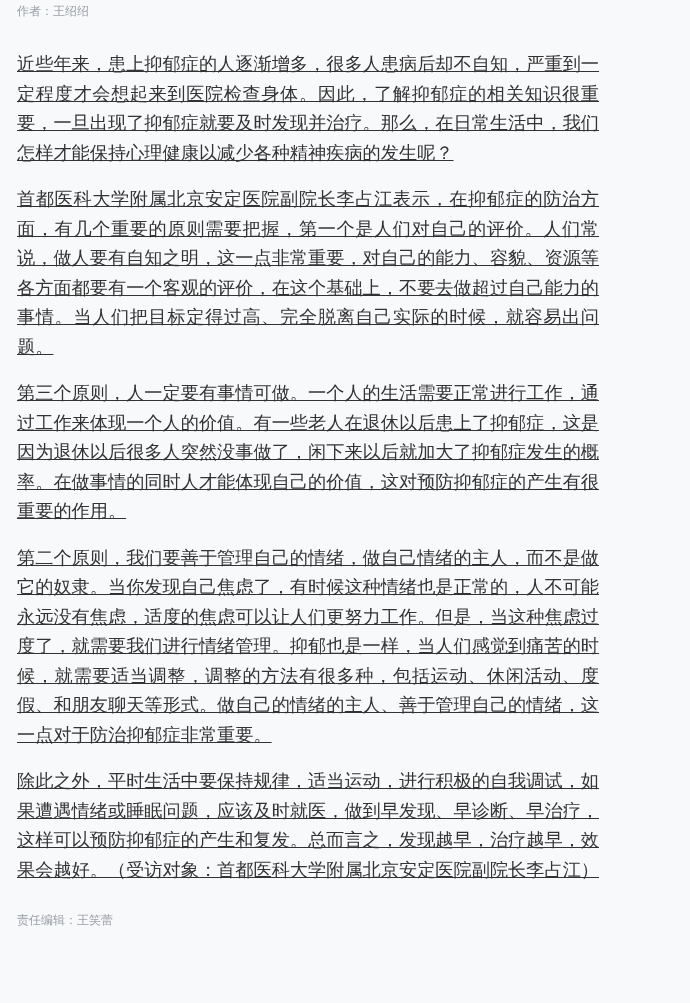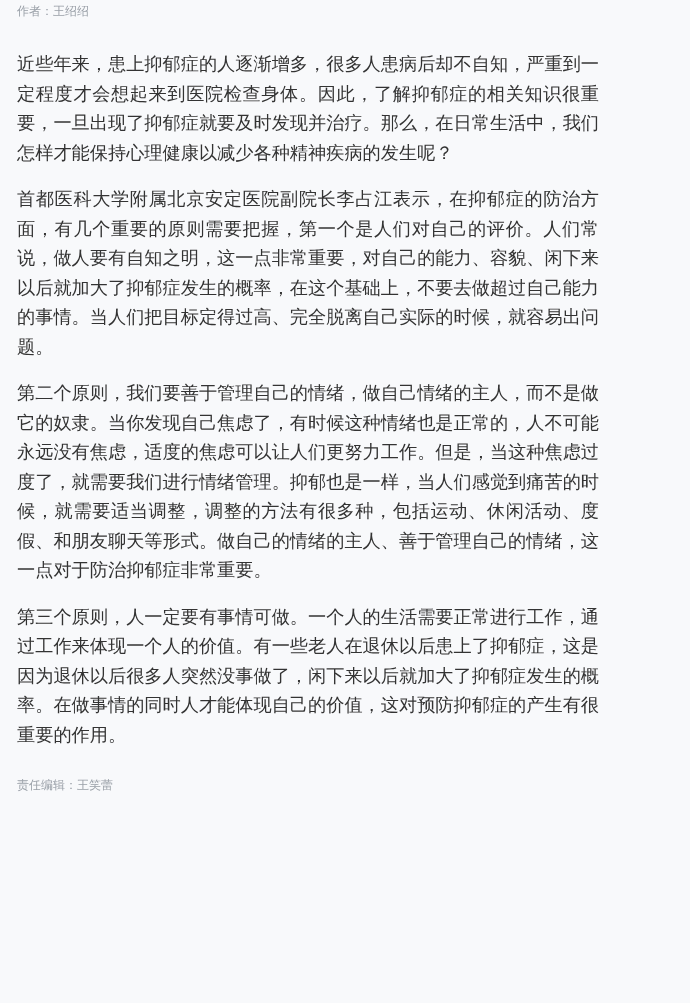--- a/index.html
+++ b/index.html
@@ -34,29 +34,31 @@
   .paragraph {
     font-size: 18.2px;
     line-height: 29.5px;
     margin: 0 0 17px 0;
     text-align: justify;
     letter-spacing: 0;
     word-break: break-all;
   }
   .body-text {
     margin-top: 26px;
+    text-decoration: underline;
   }
 </style>
 </head>
 <body>
 
 <div class="article">
   <div class="meta author">作者：王绍绍</div>
 
   <div class="body-text">
     <p class="paragraph">近些年来，患上抑郁症的人逐渐增多，很多人患病后却不自知，严重到一定程度才会想起来到医院检查身体。因此，了解抑郁症的相关知识很重要，一旦出现了抑郁症就要及时发现并治疗。那么，在日常生活中，我们怎样才能保持心理健康以减少各种精神疾病的发生呢？</p>
-    <p class="paragraph">首都医科大学附属北京安定医院副院长李占江表示，在抑郁症的防治方面，有几个重要的原则需要把握，第一个是人们对自己的评价。人们常说，做人要有自知之明，这一点非常重要，对自己的能力、容貌、闲下来以后就加大了抑郁症发生的概率，在这个基础上，不要去做超过自己能力的事情。当人们把目标定得过高、完全脱离自己实际的时候，就容易出问题。</p>
+    <p class="paragraph">首都医科大学附属北京安定医院副院长李占江表示，在抑郁症的防治方面，有几个重要的原则需要把握，第一个是人们对自己的评价。人们常说，做人要有自知之明，这一点非常重要，对自己的能力、容貌、资源等各方面都要有一个客观的评价，在这个基础上，不要去做超过自己能力的事情。当人们把目标定得过高、完全脱离自己实际的时候，就容易出问题。</p>
+    <p class="paragraph">第三个原则，人一定要有事情可做。一个人的生活需要正常进行工作，通过工作来体现一个人的价值。有一些老人在退休以后患上了抑郁症，这是因为退休以后很多人突然没事做了，闲下来以后就加大了抑郁症发生的概率。在做事情的同时人才能体现自己的价值，这对预防抑郁症的产生有很重要的作用。</p>
     <p class="paragraph">第二个原则，我们要善于管理自己的情绪，做自己情绪的主人，而不是做它的奴隶。当你发现自己焦虑了，有时候这种情绪也是正常的，人不可能永远没有焦虑，适度的焦虑可以让人们更努力工作。但是，当这种焦虑过度了，就需要我们进行情绪管理。抑郁也是一样，当人们感觉到痛苦的时候，就需要适当调整，调整的方法有很多种，包括运动、休闲活动、度假、和朋友聊天等形式。做自己的情绪的主人、善于管理自己的情绪，这一点对于防治抑郁症非常重要。</p>
-    <p class="paragraph">第三个原则，人一定要有事情可做。一个人的生活需要正常进行工作，通过工作来体现一个人的价值。有一些老人在退休以后患上了抑郁症，这是因为退休以后很多人突然没事做了，闲下来以后就加大了抑郁症发生的概率。在做事情的同时人才能体现自己的价值，这对预防抑郁症的产生有很重要的作用。</p>
+    <p class="paragraph">除此之外，平时生活中要保持规律，适当运动，进行积极的自我调试，如果遭遇情绪或睡眠问题，应该及时就医，做到早发现、早诊断、早治疗，这样可以预防抑郁症的产生和复发。总而言之，发现越早，治疗越早，效果会越好。（受访对象：首都医科大学附属北京安定医院副院长李占江）</p>
   </div>
 
   <div class="meta editor">责任编辑：王笑蕾</div>
 </div>
 
 </body></html>

